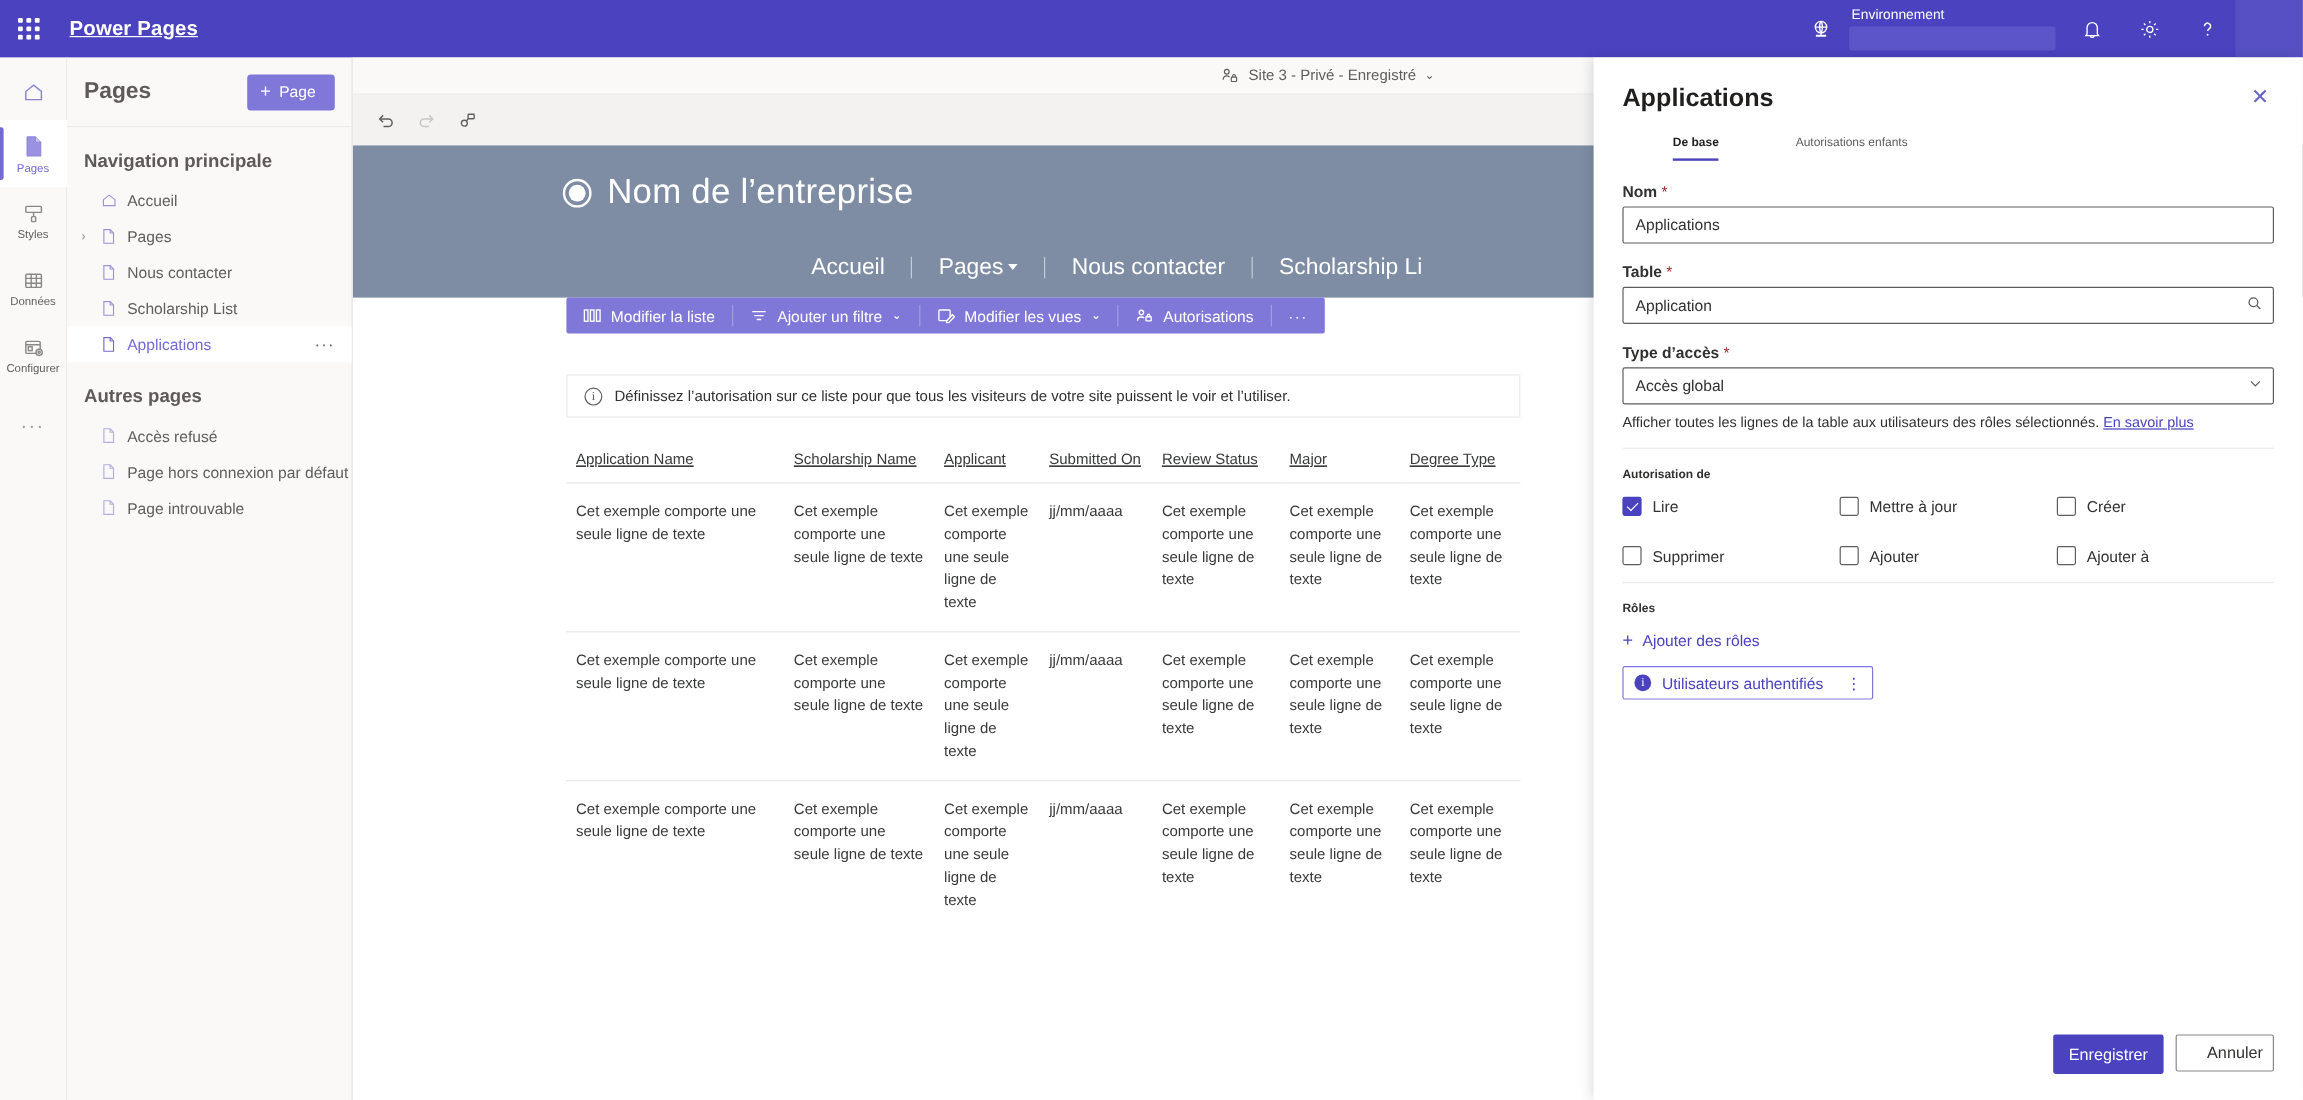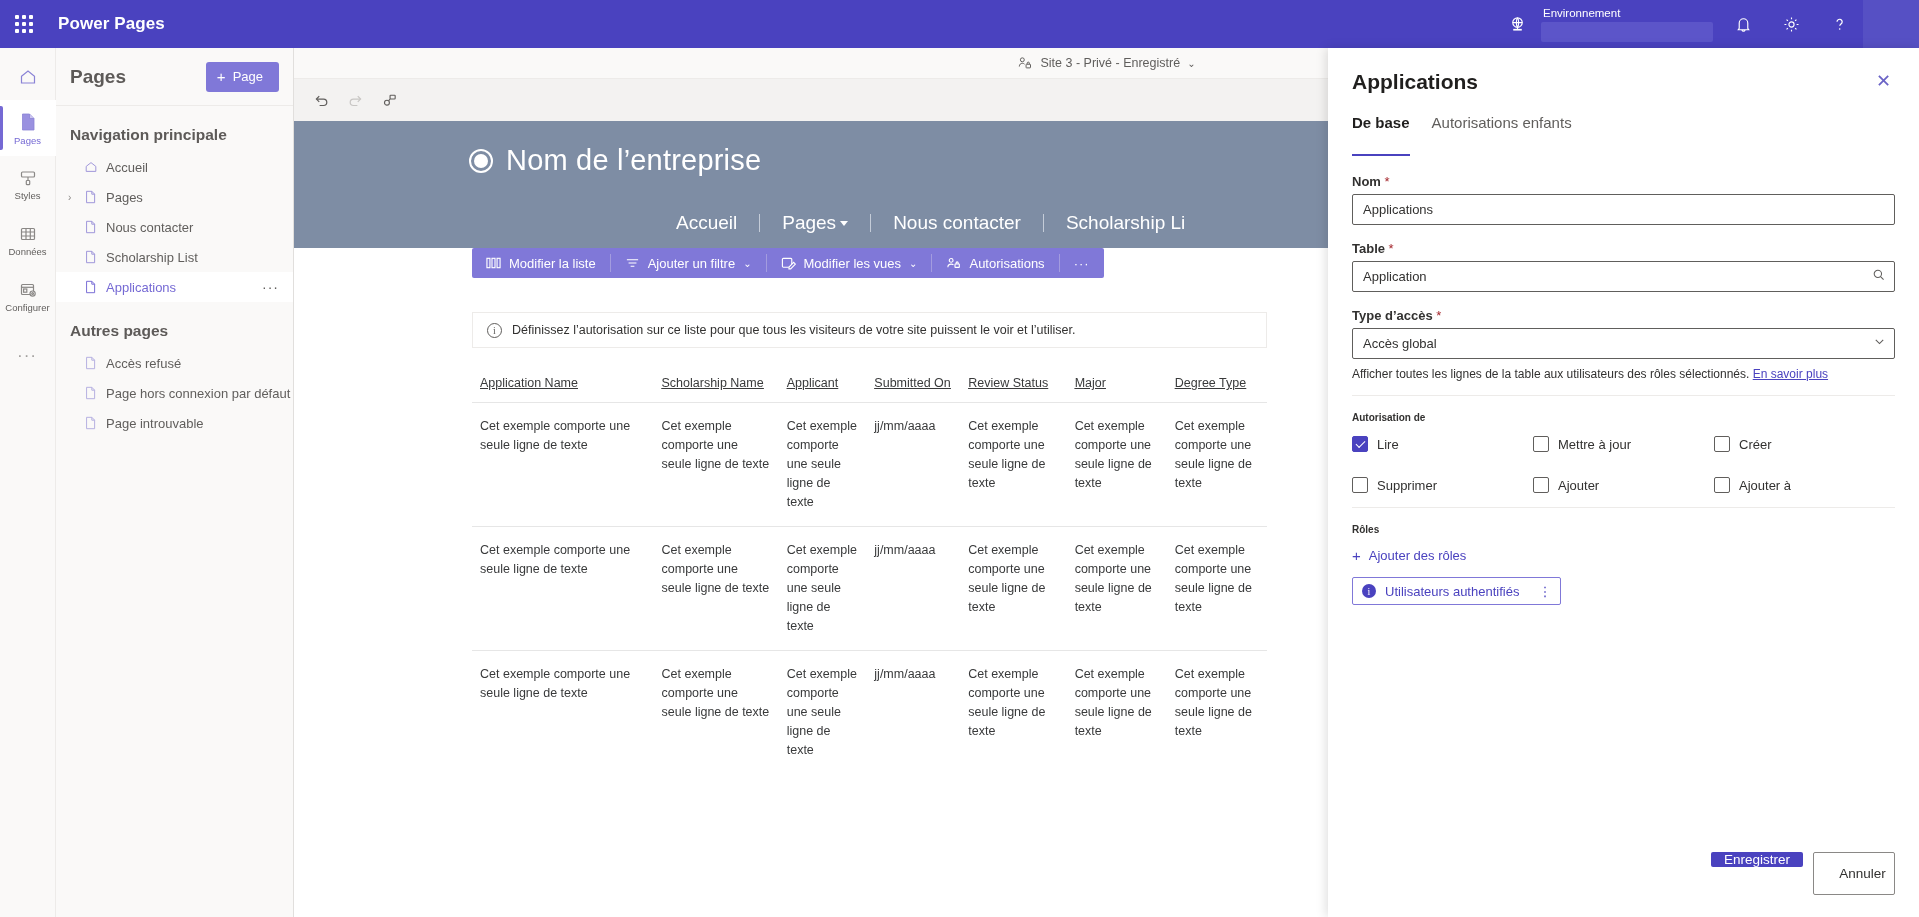--- a/index.html
+++ b/index.html
@@ -12,21 +12,21 @@
   .app { position: relative; width: 1919px; height: 917px; }
 
   
   .topbar {
     position: absolute; top: 0; left: 0; width: 1919px; height: 48px;
     background: #4a42bf; display: flex; align-items: center;
   }
   .waffle { width: 48px; height: 48px; display: flex; align-items: center; justify-content: center; cursor: pointer; }
   .waffle-grid { display: grid; grid-template-columns: repeat(3, 4px); grid-template-rows: repeat(3, 4px); gap: 3px; }
   .waffle-grid i { width: 4px; height: 4px; background: #fff; border-radius: 1px; display: block; }
-  .brand { color: #fff; font-size: 17px; font-weight: bold; margin-left: 10px; letter-spacing: 0.1px; }
+  .brand { color: #fff; font-size: 17px; font-weight: bold; margin-left: 10px; letter-spacing: 0.1px; text-decoration: underline; }
   .topbar-right { margin-left: auto; display: flex; align-items: center; height: 48px; }
   .tb-icon { width: 48px; height: 48px; display: flex; align-items: center; justify-content: center; color: #fff; cursor: pointer; }
   .env-block { display: flex; flex-direction: column; justify-content: center; height: 48px; margin-right: 6px; }
   .env-label { color: #fff; font-size: 11.5px; line-height: 14px; padding-left: 2px; }
   .env-pill { width: 172px; height: 20px; background: #5c55c9; border-radius: 2px; margin-top: 2px; }
   .avatar-block { width: 56px; height: 48px; background: #5650c4; }
 
   
   .rail {
     position: absolute; top: 48px; left: 0; width: 56px; height: 869px;
@@ -139,21 +139,21 @@
   
   .panel {
     position: absolute; top: 48px; right: 0; width: 591px; height: 869px;
     background: #fff; box-shadow: -2px 0 10px rgba(0,0,0,0.13);
     display: flex; flex-direction: column;
   }
   .panel-head { display: flex; align-items: flex-start; padding: 22px 24px 0 24px; }
   .panel-title { font-size: 21px; font-weight: bold; color: #201f1e; }
   .panel-close { margin-left: auto; color: #6b64c6; font-size: 18px; cursor: pointer; line-height: 1; padding: 2px 4px; }
   .panel-tabs { display: flex; gap: 22px; padding: 20px 24px 0 24px; }
-  .ptab { font-size: 15px; color: #605e5c; padding-bottom: 25px; cursor: pointer; position: relative; }
+  .ptab { font-size: 10px; color: #605e5c; padding-bottom: 9px; cursor: pointer; position: relative; margin-left: 42px; }
   .ptab.active { color: #201f1e; font-weight: bold; }
   .ptab.active::after { content: ""; position: absolute; left: 0; right: 0; bottom: 0; height: 2px; background: #4a42bf; }
   .panel-body { flex: 1; overflow: hidden; padding: 18px 24px 0 24px; }
   .field-label { font-size: 13px; color: #323130; font-weight: bold; margin-bottom: 5px; }
   .req { color: #a4262c; font-weight: normal; }
   .field-input {
     width: 100%; height: 31px; border: 1px solid #605e5c; border-radius: 2px;
     font-size: 13px; color: #323130; padding: 0 30px 0 10px;
     font-family: "Liberation Sans", sans-serif; background: #fff;
     display: flex; align-items: center; position: relative;
@@ -171,25 +171,25 @@
   .cbox.checked::after { content: ""; width: 8px; height: 4px; border-left: 1.6px solid #fff; border-bottom: 1.6px solid #fff; transform: rotate(-45deg) translate(1px,-1px); }
   .addrole { display: flex; align-items: center; gap: 8px; color: #4a42bf; font-size: 13px; margin: 12px 0 14px 0; cursor: pointer; }
   .role-chip {
     display: inline-flex; align-items: center; gap: 9px; border: 1px solid #8078d8;
     border-radius: 2px; height: 28px; padding: 0 8px 0 9px; font-size: 13px; color: #4a42bf; cursor: pointer;
   }
   .role-dot { width: 14px; height: 14px; border-radius: 50%; background: #4a42bf; color: #fff; font-size: 10px; display: flex; align-items: center; justify-content: center; font-family: "Liberation Serif", serif; }
   .role-kebab { color: #4a42bf; font-size: 13px; margin-left: 10px; letter-spacing: 1px; }
   .panel-foot { padding: 16px 24px 22px 24px; display: flex; justify-content: flex-end; gap: 10px; }
   .btn-primary {
-    background: #4a42bf; color: #fff; border: none; height: 15px; min-width: 92px;
+    background: #4a42bf; color: #fff; border: none; height: 33px; min-width: 92px;
     font-size: 13.5px; border-radius: 2px; cursor: pointer; font-family: "Liberation Sans", sans-serif;
   }
   .btn-secondary {
-    background: #fff; color: #323130; border: 1px solid #8a8886; height: 43px; min-width: 82px;
+    background: #fff; color: #323130; border: 1px solid #8a8886; height: 31px; min-width: 82px;
     font-size: 13.5px; border-radius: 2px; cursor: pointer; font-family: "Liberation Sans", sans-serif; padding-left: 17px;
   }
   svg { display: block; }
 </style>
 </head>
 <body>
 
 <div class="app">
 
   <div class="topbar">

